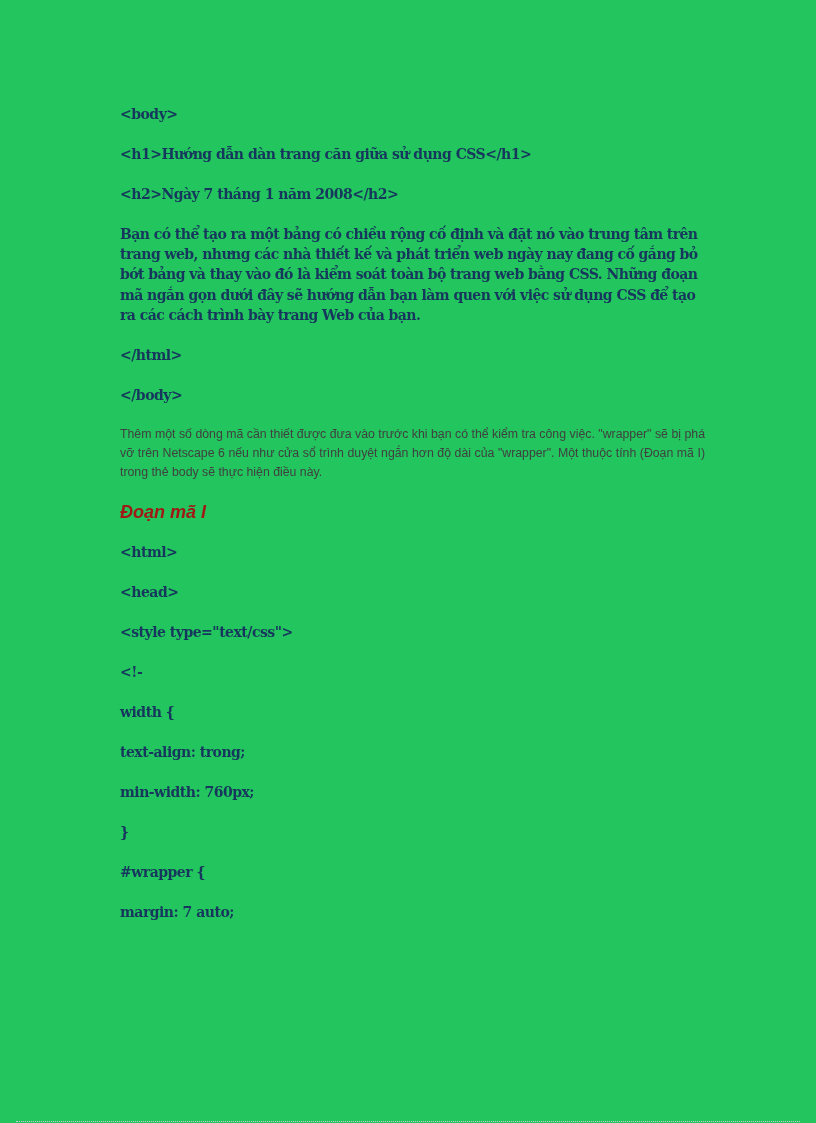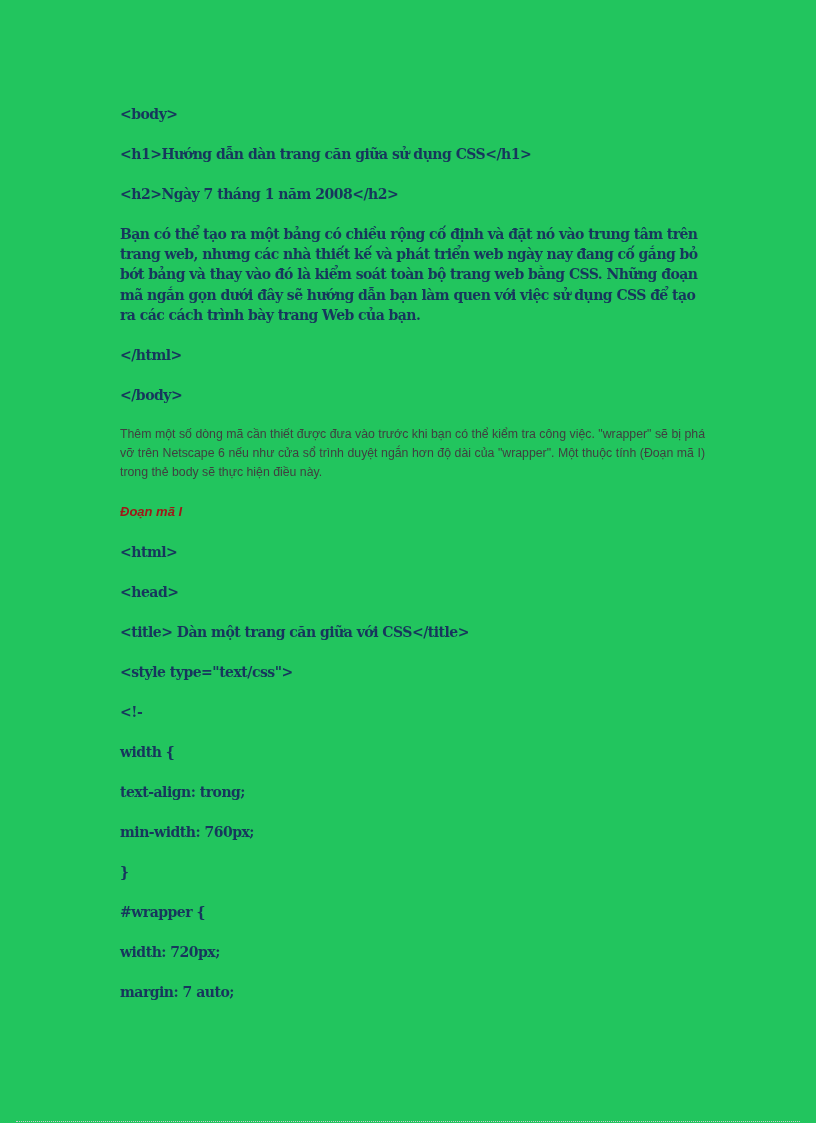--- a/index.html
+++ b/index.html
@@ -38,21 +38,21 @@
       line-height: 19px;
       margin: 0 0 20px 0;
       width: 585px;
       text-align: justify;
     }
     .heading-red {
       font-family: "Liberation Sans", sans-serif;
       font-weight: bold;
       font-style: italic;
       color: #a01818;
-      font-size: 13px;
+      font-size: 18px;
       line-height: 20px;
       height: 20px;
       margin: 0 0 20px 0;
     }
     .footer-rule {
       position: absolute; left: 16px; right: 16px; top: 1121px;
       border-top: 1px dotted #c8c8d0;
     }
   </style>
 </head>
@@ -69,26 +69,24 @@
 
     <div class="code line">&lt;/html&gt;</div>
     <div class="code line">&lt;/body&gt;</div>
 
     <p class="note">Thêm một số dòng mã cần thiết được đưa vào trước khi bạn có thể kiểm tra công việc. "wrapper" sẽ bị phá vỡ trên Netscape 6 nếu như cửa sổ trình duyệt ngắn hơn độ dài của "wrapper".  Một thuộc tính (Đoạn mã I) trong thẻ body sẽ thực hiện điều này.</p>
 
     <div class="heading-red">Đoạn mã I</div>
 
     <div class="code line">&lt;html&gt;</div>
     <div class="code line">&lt;head&gt;</div>
-    <div class="code line">&lt;title&gt; Dàn một trang căn giữa với CSS&lt;/title&gt;</div>
     <div class="code line">&lt;style type="text/css"&gt;</div>
     <div class="code line">&lt;!-</div>
     <div class="code line">width {</div>
     <div class="code line">text-align: trong;</div>
     <div class="code line">min-width: 760px;</div>
     <div class="code line">}</div>
     <div class="code line">#wrapper {</div>
-    <div class="code line">width: 720px;</div>
     <div class="code line">margin: 7 auto;</div>
 
   </div>
   <div class="footer-rule"></div>
 </div>
 
 </body></html>

